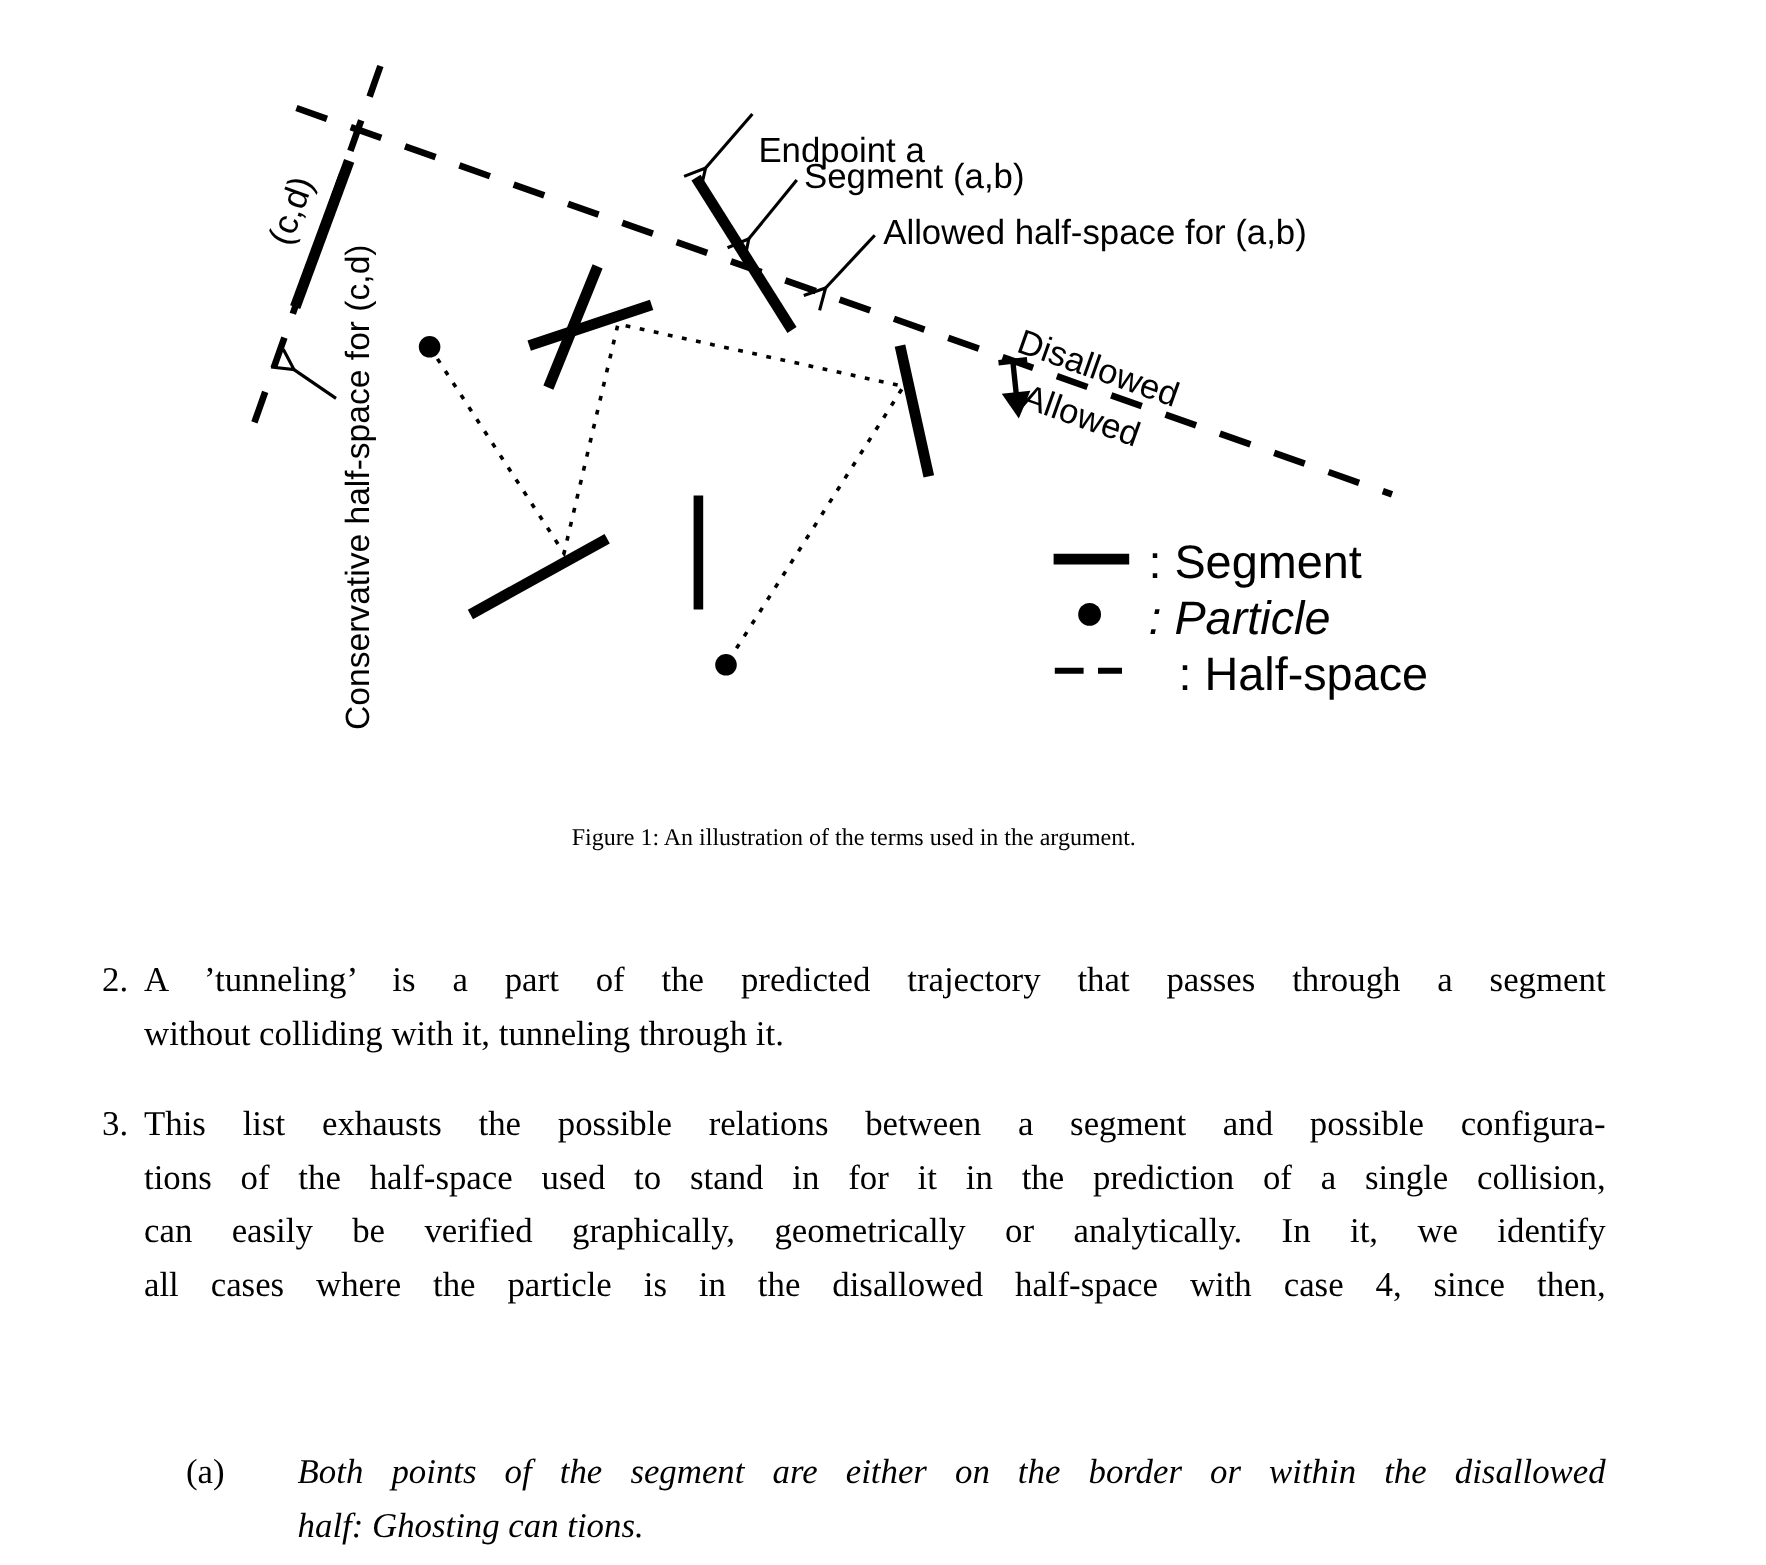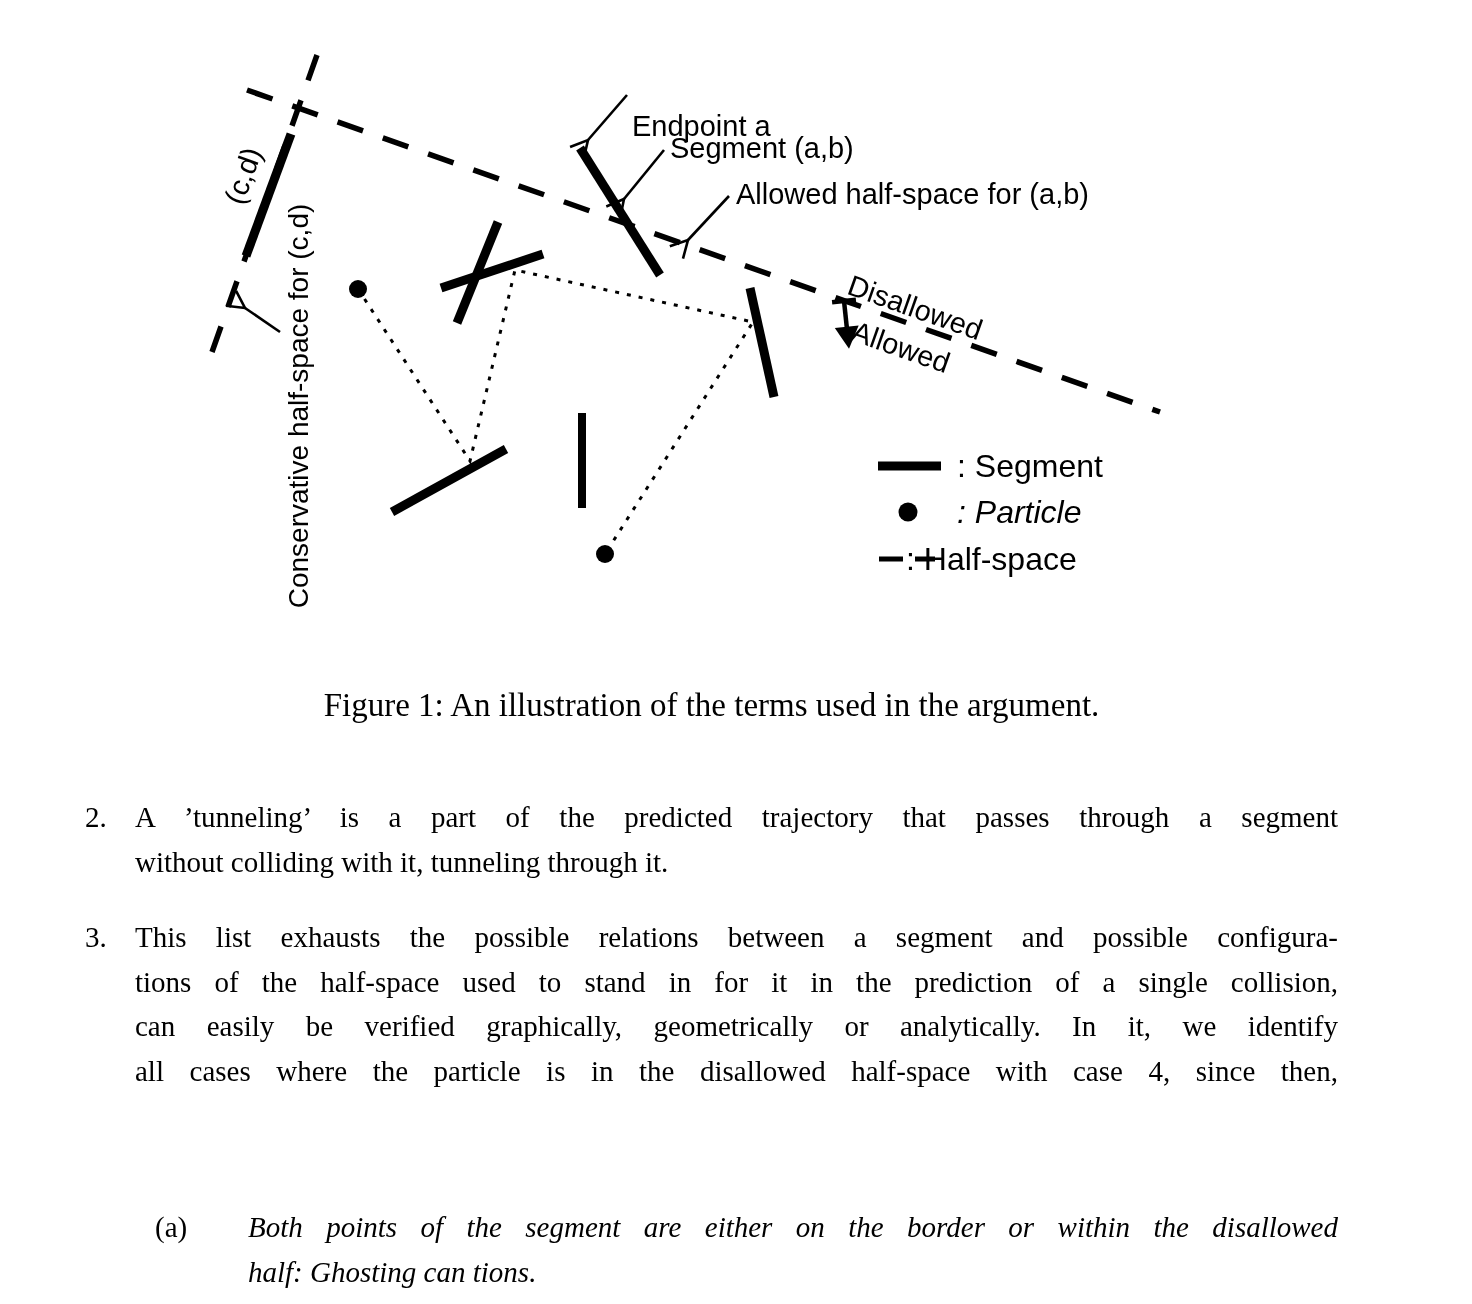--- a/index.html
+++ b/index.html
@@ -6,31 +6,31 @@
   body{width:1472px;height:1304px;position:relative;overflow:hidden;
        font-family:"Liberation Serif", serif;color:#000;}
   .page{position:absolute;inset:0;}
   svg{position:absolute;left:0;top:0;}
   .fig-label{position:absolute;font-family:"Liberation Sans", sans-serif;
              font-size:29px;color:#000;white-space:nowrap;line-height:1.1;}
   .rot-cl{transform-origin:left top;transform:rotate(19.5deg);}
   .rot-cd{transform:translate(-50%,-50%) rotate(-70deg);}
   .rot-vert{transform:translate(-50%,-50%) rotate(-90deg);font-size:28px;}
   .caption{position:absolute;left:85px;top:687px;width:1253px;
-           text-align:center;font-size:33px;}
+           text-align:center;font-size:20px;}
   .item{position:absolute;font-size:29px;line-height:44.5px;}
   #item2{top:795px;left:85px;width:1253px;}
   #item3{top:915px;left:85px;width:1253px;}
   #itemA{top:1205px;left:155px;width:1183px;}
   .marker{position:absolute;left:0;top:0;}
-  .lines2{margin-left:50px;}
+  .lines2{margin-left:35px;}
   .linesA{margin-left:93px;font-style:italic;}
   .jline{text-align:justify;text-align-last:justify;}
   .jlast{text-align:justify;text-align-last:left;}
-  .legend-label{font-size:32px;}
+  .legend-label{font-size:39px;}
 </style>
 </head>
 <body>
 
 <div class="page">
 
   <svg width="1472" height="670" viewBox="0 0 1472 670">
     <defs>
       <marker id="ah" markerUnits="userSpaceOnUse" markerWidth="26" markerHeight="26" viewBox="0 0 26 26" refX="2" refY="13" orient="auto">
         <path d="M19,4 L2,13 L19,22" fill="none" stroke="#000" stroke-width="2.6"></path>
@@ -72,21 +72,21 @@
   <div class="fig-label" style="left:632px;top:83px;margin-top:28px;">Endpoint a</div>
   <div class="fig-label" style="left:670px;top:133px;text-align:right;">Segment (a,b)</div>
   <div class="fig-label" style="left:736px;top:179px;">Allowed half-space for (a,b)</div>
   <div class="fig-label rot-cl" style="left:854px;top:270px;">Disallowed</div>
   <div class="fig-label rot-cl" style="left:858px;top:316px;">Allowed</div>
   <div class="fig-label rot-cd" style="left:244px;top:176px;">(c,d)</div>
   <div class="fig-label rot-vert" style="left:299px;top:406px;">Conservative half-space for (c,d)</div>
 
   <div class="fig-label legend-label" style="left:957px;top:449px;">: Segment</div>
   <div class="fig-label legend-label" style="left:957px;top:495px;font-style:italic;">: Particle</div>
-  <div class="fig-label legend-label" style="left:906px;top:542px;">: Half-space</div>
+  <div class="fig-label legend-label" style="left:982px;top:542px;">: Half-space</div>
 
   <div class="caption">Figure 1: An illustration of the terms used in the argument.</div>
 
   <div class="item" id="item2">
     <span class="marker">2.</span>
     <div class="lines2">
       <div class="jline">A ’tunneling’ is a part of the predicted trajectory that passes through a segment</div>
       <div class="jlast">without colliding with it, tunneling through it.</div>
     </div>
   </div>

